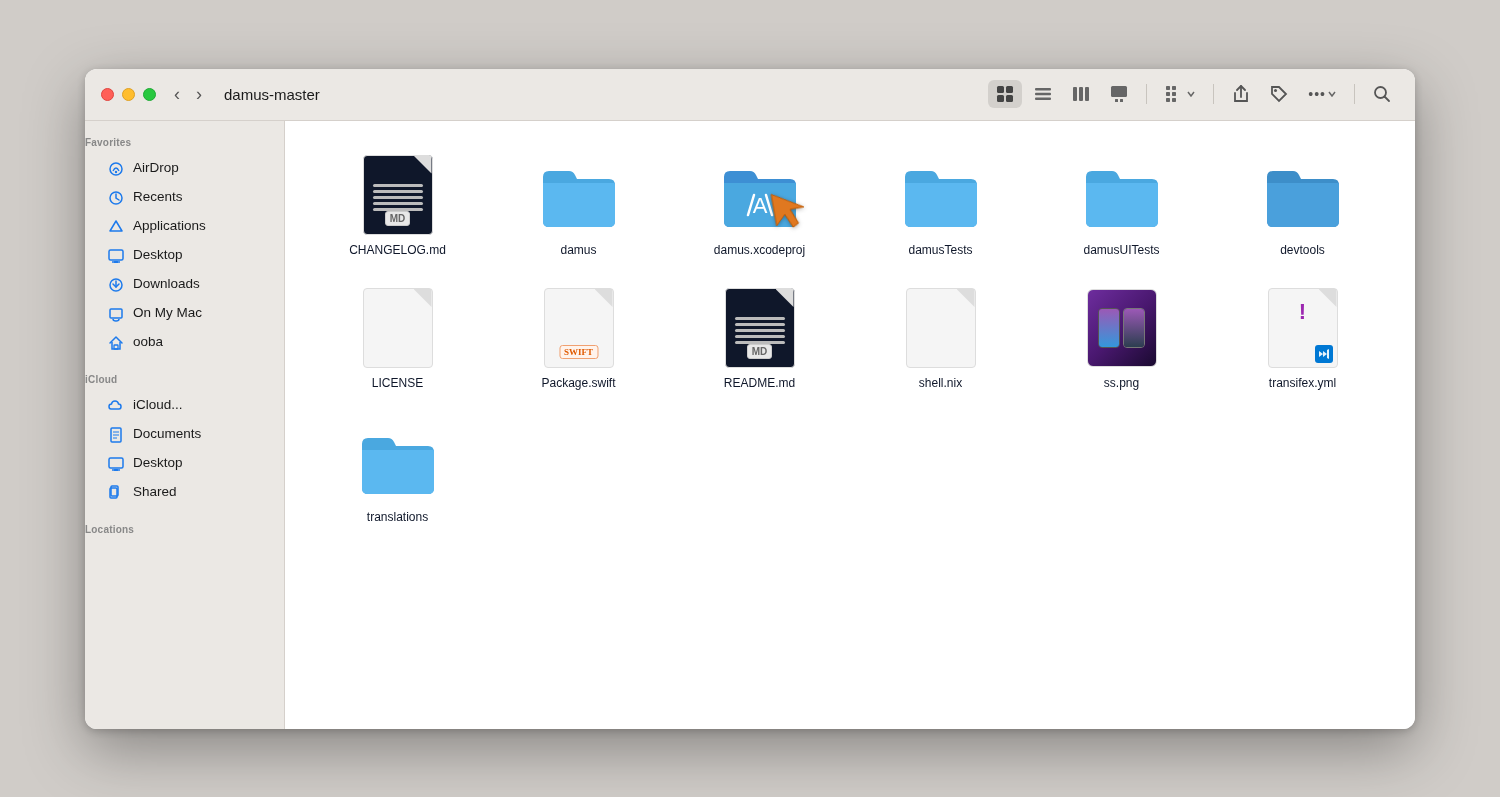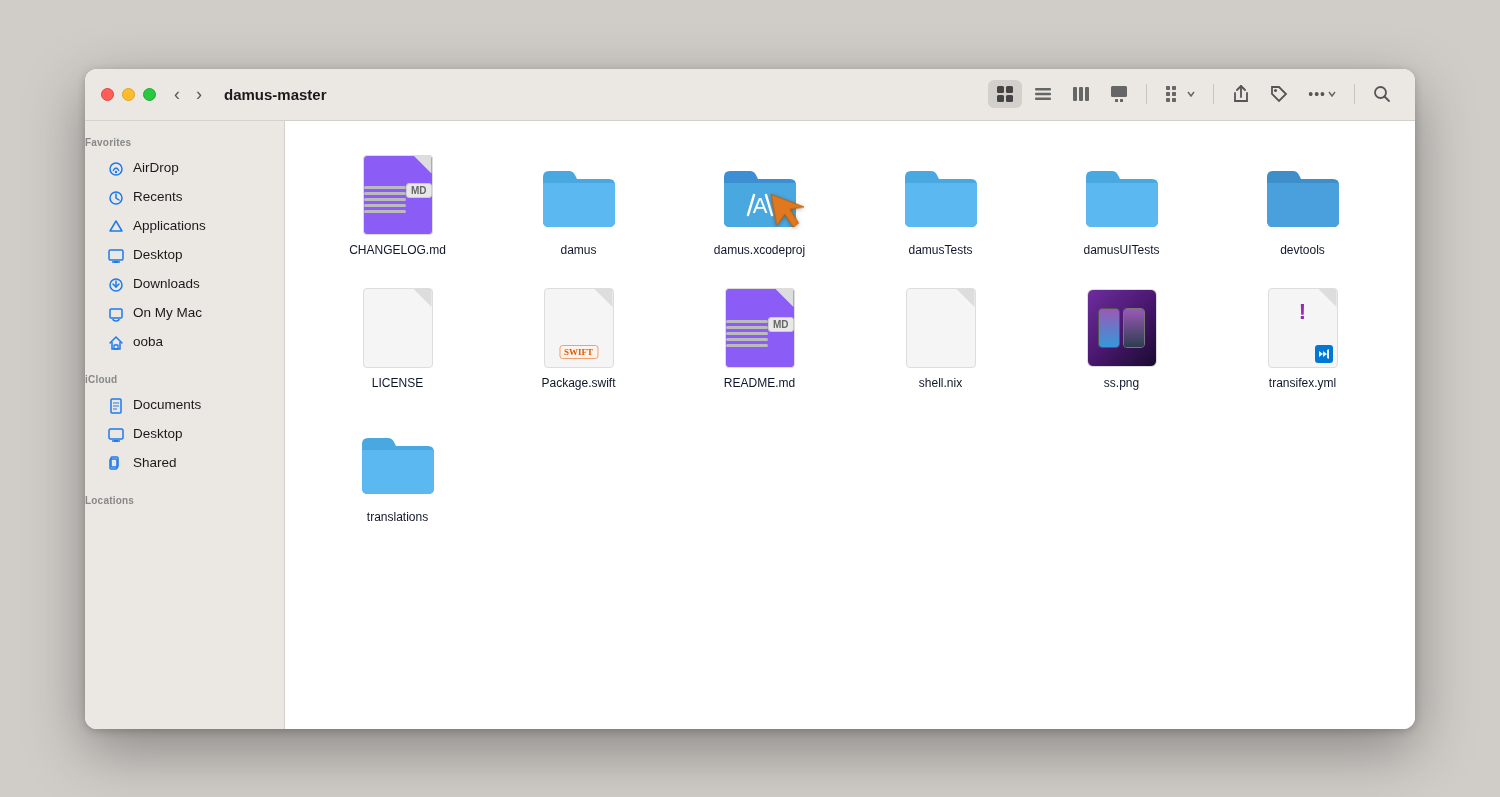--- a/index.html
+++ b/index.html
@@ -62,21 +62,21 @@
       border: none;
       cursor: pointer;
       font-size: 18px;
       color: #555;
       padding: 2px 6px;
       line-height: 1;
     }
 
     .window-title {
       font-size: 15px;
-      font-weight: 700;
+      font-weight: 400;
       color: #1a1a1a;
       margin-right: auto;
     }
 
     .toolbar-buttons {
       display: flex;
       align-items: center;
       gap: 4px;
     }
 
@@ -204,26 +204,26 @@
       bottom: 8px;
       font-size: 28px;
       transform: rotate(-10deg);
       filter: drop-shadow(0 1px 2px rgba(0,0,0,0.3));
     }
 
     
     .md-file-icon {
       width: 70px;
       height: 80px;
-      background: #8b5cf6;
+      background: #0f172a;
       border: 1px solid #ddd;
       border-radius: 4px;
       position: relative;
       display: flex;
-      flex-direction: row;
+      flex-direction: column;
       align-items: center;
       justify-content: flex-end;
       padding-bottom: 8px;
     }
     .md-file-icon::before {
       content: '';
       position: absolute;
       top: 0;
       right: 0;
       width: 18px;
@@ -551,20 +551,28 @@
               <path d="M4,7 L4,14 L12,14 L12,7" fill="none" stroke="#1d7aec" stroke-width="1.5"></path>
               <rect x="6" y="10" width="4" height="4" rx="0.5" fill="none" stroke="#1d7aec" stroke-width="1.3"></rect>
             </svg>
         </div>
         <span>ooba</span>
       </div>
 
       <div style="height:12px"></div>
       <div class="sidebar-section-header">iCloud</div>
 
+      <div class="sidebar-item">
+        <div class="sidebar-icon">
+          <svg width="16" height="16" viewBox="0 0 16 16">
+              <path d="M3,11 Q1,11 1,8.5 Q1,6 3.5,6 Q4,3 7,3 Q10,3 10.5,6 Q13,6 13,8.5 Q13,11 11,11 Z" fill="none" stroke="#1d7aec" stroke-width="1.5"></path>
+            </svg>
+        </div>
+        <span>iCloud...</span>
+      </div>
 
       <div class="sidebar-item">
         <div class="sidebar-icon">
           <svg width="16" height="16" viewBox="0 0 16 16">
               <rect x="3" y="1" width="10" height="14" rx="1" fill="none" stroke="#1d7aec" stroke-width="1.5"></rect>
               <line x1="5" y1="5" x2="11" y2="5" stroke="#1d7aec" stroke-width="1"></line>
               <line x1="5" y1="8" x2="11" y2="8" stroke="#1d7aec" stroke-width="1"></line>
               <line x1="5" y1="11" x2="9" y2="11" stroke="#1d7aec" stroke-width="1"></line>
             </svg>
         </div>

